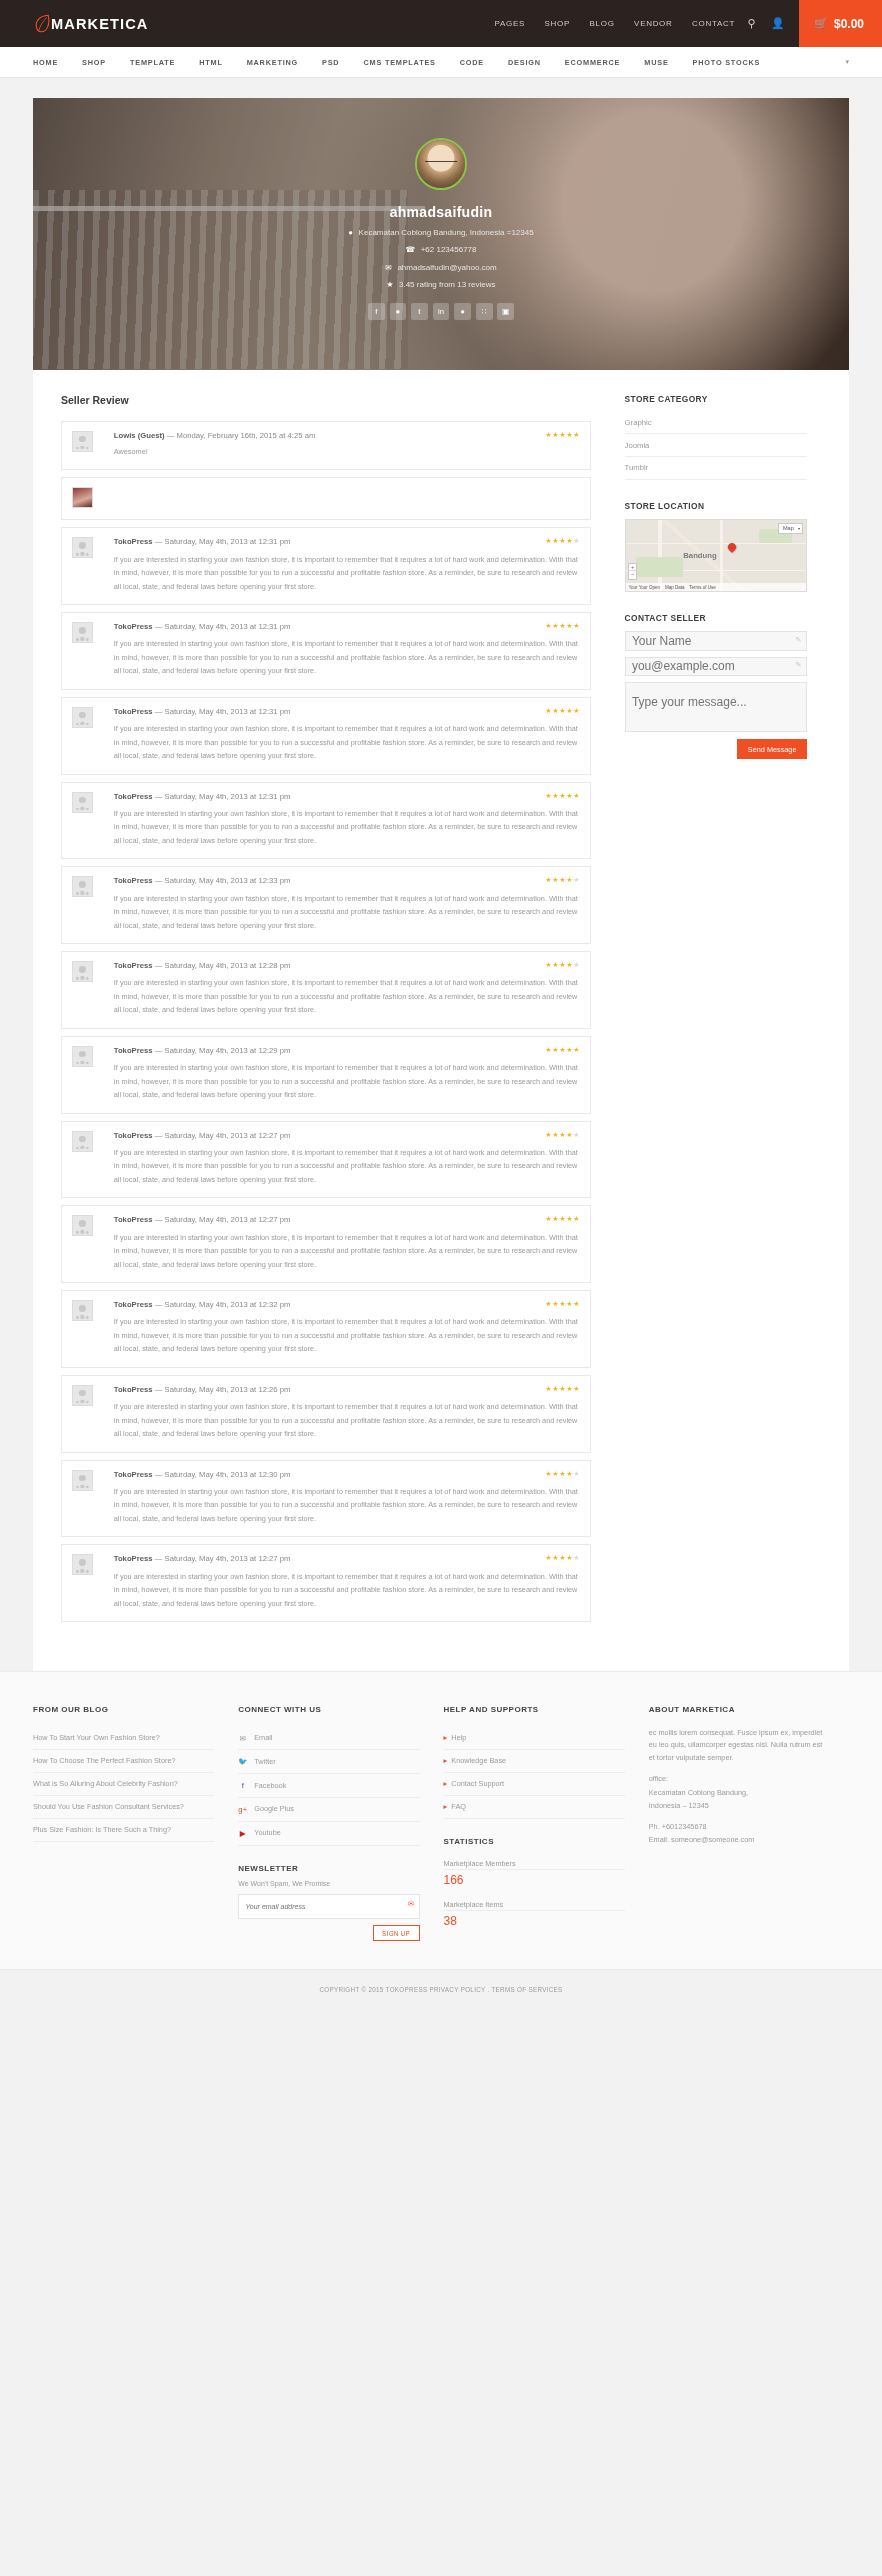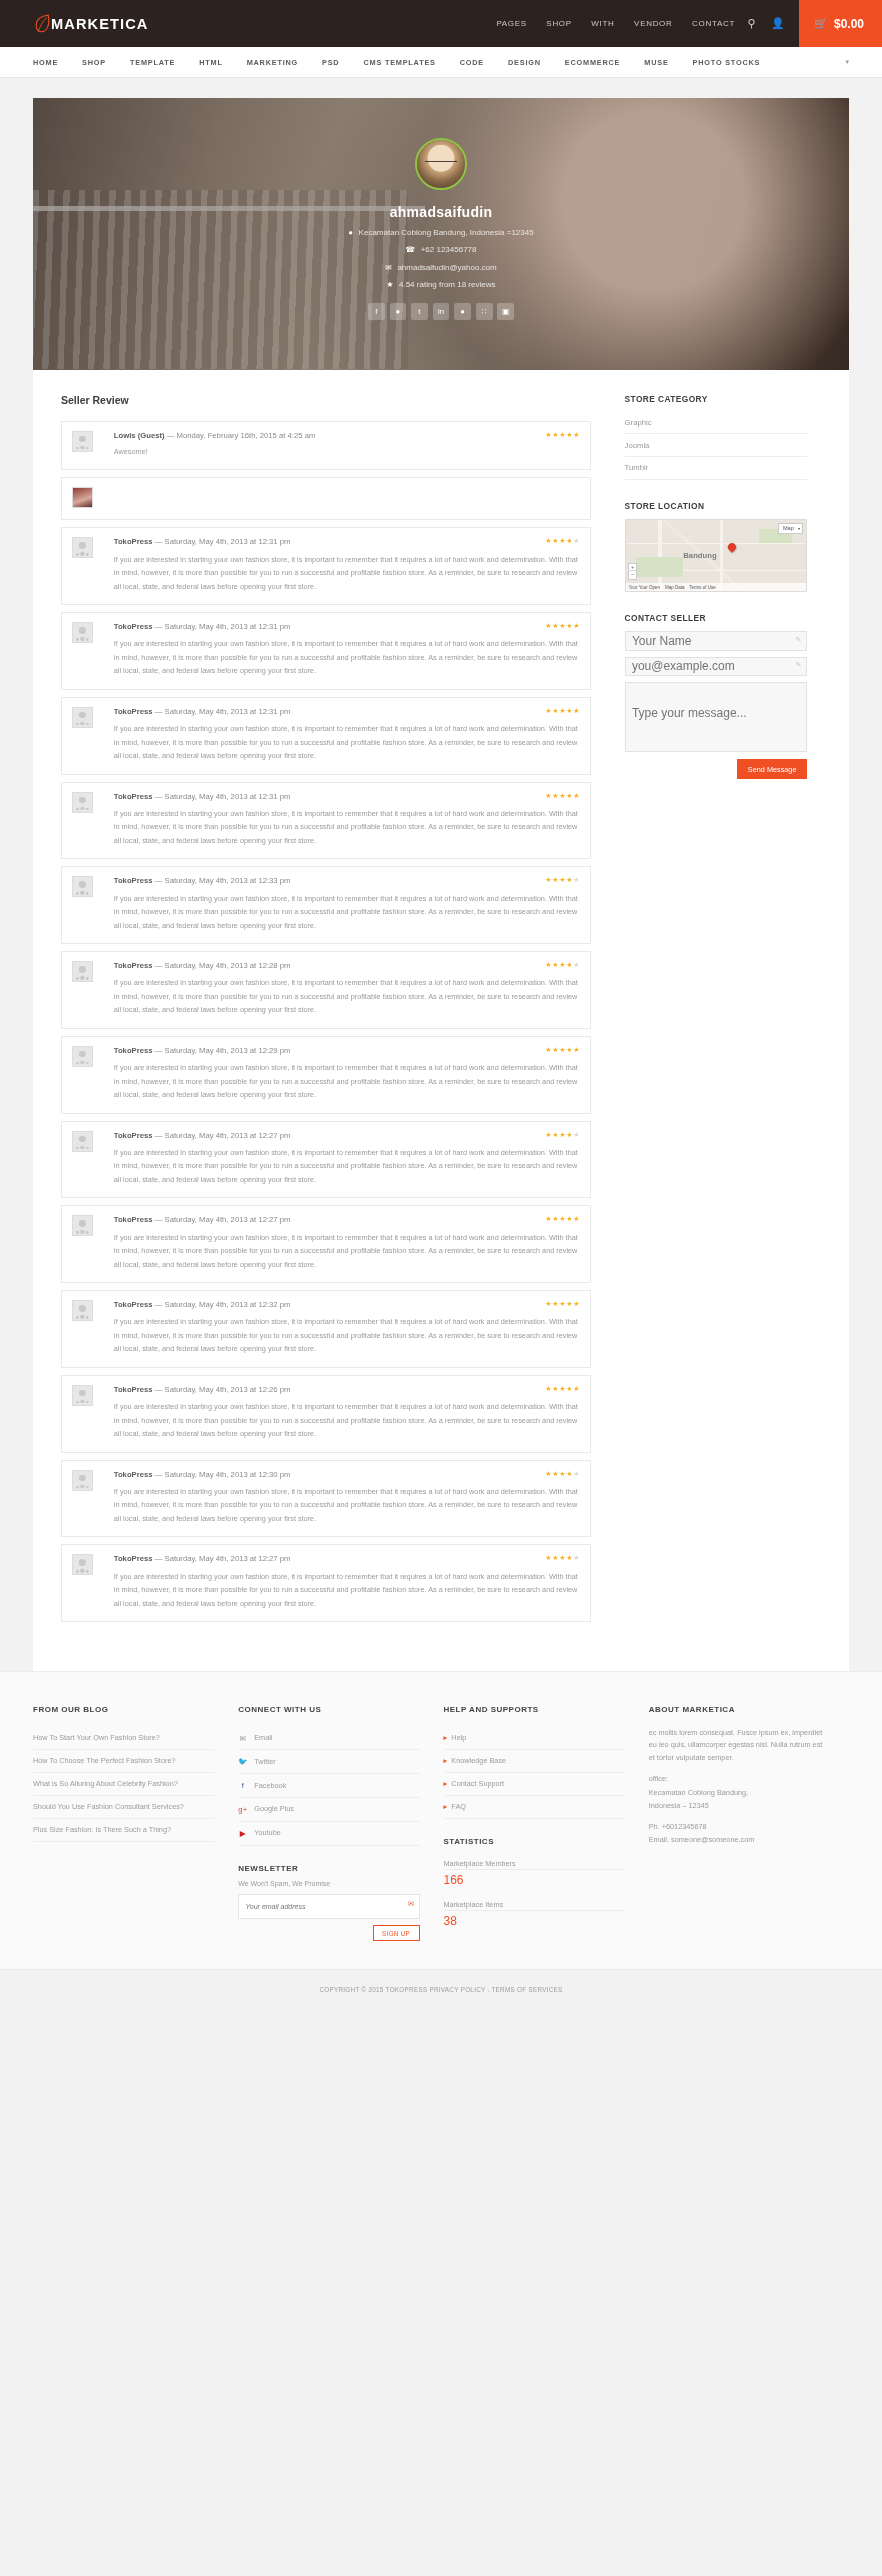--- a/index.html
+++ b/index.html
@@ -243,21 +243,21 @@
     margin-bottom: 5.6px;
     font-family: "Liberation Sans", sans-serif;
     position: relative;
   }
   .field-wrap { position: relative; }
   .field-ic {
     position: absolute; right: 5.6px; top: 4.9px;
     font-size: 7px; color: #c3c3c3;
   }
   textarea.field {
-    height: 70px; padding-top: 21px; resize: none; line-height: 1.5;
+    height: 50px; padding-top: 10px; resize: none; line-height: 1.5;
   }
   .send-btn {
     float: right;
     background: #f04e23; color: #fff; border: none;
     font-size: 7.3px; padding: 5.6px 10.5px;
     font-family: "Liberation Sans", sans-serif;
     cursor: pointer;
   }
   
   .footer {
@@ -321,21 +321,21 @@
       <svg width="18" height="21" viewBox="0 0 26 30">
         <path d="M22 3 C8 4 3 13 5 21 C6 25 9 27 12 27 C20 27 25 17 22 3 Z" fill="none" stroke="#f04e23" stroke-width="1.6"></path>
         <path d="M20 6 C14 12 10 19 8 26" fill="none" stroke="#f04e23" stroke-width="1.2"></path>
       </svg>
     </span>
     <span class="logo-text">MARKETICA</span>
   </div>
   <div class="topnav">
     <a href="#">PAGES</a>
     <a href="#">SHOP</a>
-    <a href="#">WITH</a>
+    <a href="#">BLOG</a>
     <a href="#">VENDOR</a>
     <a href="#">CONTACT</a>
   </div>
   <div class="top-icons">
     <span class="ic">⚲</span>
     <span class="ic">👤</span>
   </div>
   <div class="cart">
     <span class="cart-ic">🛒</span>
     <span>$0.00</span>
@@ -378,21 +378,21 @@
       <div class="seller-line">
         <span class="gi">☎</span>
         <span>+62 123456778</span>
       </div>
       <div class="seller-line">
         <span class="gi">✉</span>
         <span>ahmadsaifudin@yahoo.com</span>
       </div>
       <div class="seller-line">
         <span class="gi">★</span>
-        <span>4.54 rating from 18 reviews</span>
+        <span>3.45 rating from 13 reviews</span>
       </div>
       <div class="social-row">
         <span class="social">f</span>
         <span class="social">●</span>
         <span class="social">t</span>
         <span class="social">in</span>
         <span class="social">●</span>
         <span class="social">∷</span>
         <span class="social">▣</span>
       </div>

